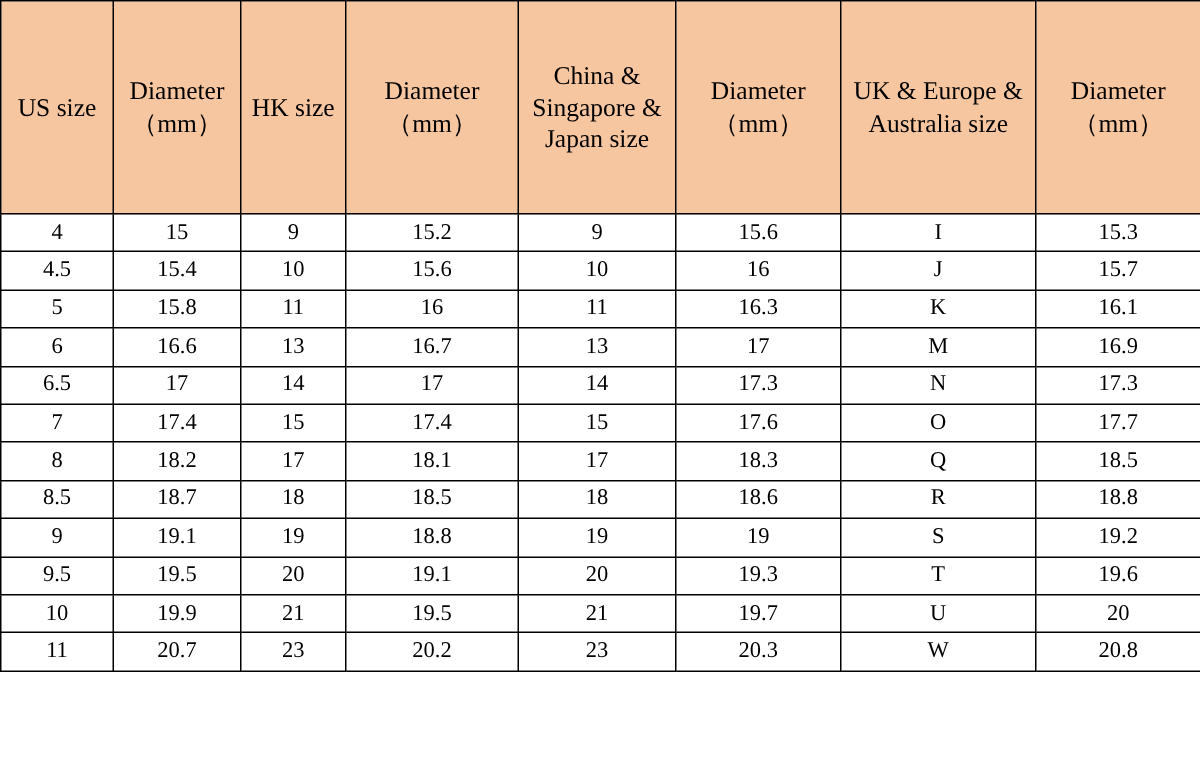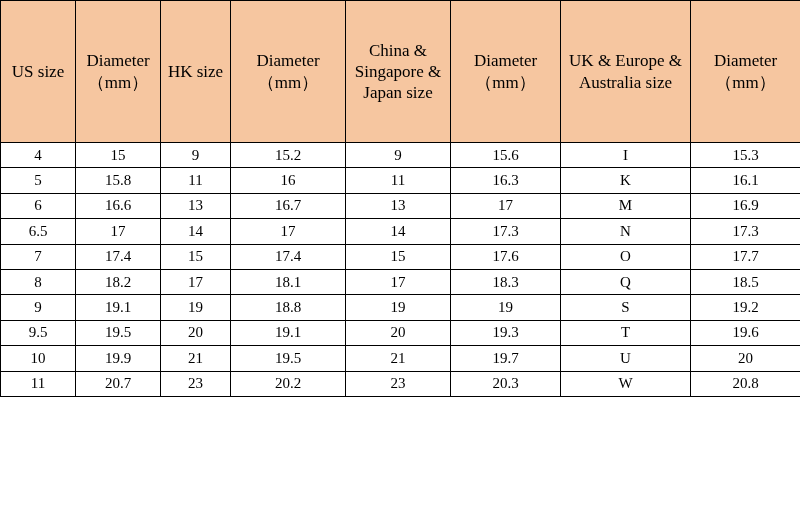--- a/index.html
+++ b/index.html
@@ -90,20 +90,30 @@
         <td>4</td>
         <td>15</td>
         <td>9</td>
         <td>15.2</td>
         <td>9</td>
         <td>15.6</td>
         <td>I</td>
         <td>15.3</td>
       </tr>
       <tr>
+        <td>4.5</td>
+        <td>15.4</td>
+        <td>10</td>
+        <td>15.6</td>
+        <td>10</td>
+        <td>16</td>
+        <td>J</td>
+        <td>15.7</td>
+      </tr>
+      <tr>
         <td>5</td>
         <td>15.8</td>
         <td>11</td>
         <td>16</td>
         <td>11</td>
         <td>16.3</td>
         <td>K</td>
         <td>16.1</td>
       </tr>
       <tr>
@@ -140,20 +150,30 @@
         <td>8</td>
         <td>18.2</td>
         <td>17</td>
         <td>18.1</td>
         <td>17</td>
         <td>18.3</td>
         <td>Q</td>
         <td>18.5</td>
       </tr>
       <tr>
+        <td>8.5</td>
+        <td>18.7</td>
+        <td>18</td>
+        <td>18.5</td>
+        <td>18</td>
+        <td>18.6</td>
+        <td>R</td>
+        <td>18.8</td>
+      </tr>
+      <tr>
         <td>9</td>
         <td>19.1</td>
         <td>19</td>
         <td>18.8</td>
         <td>19</td>
         <td>19</td>
         <td>S</td>
         <td>19.2</td>
       </tr>
       <tr>

